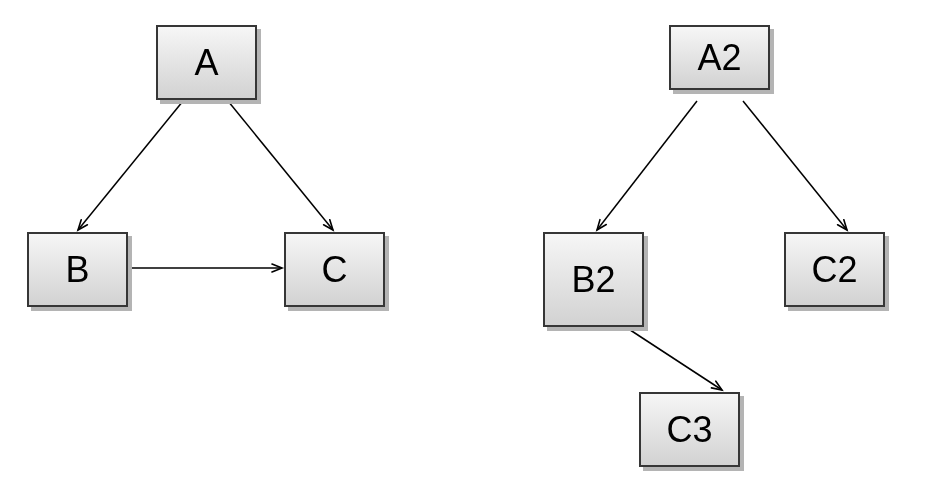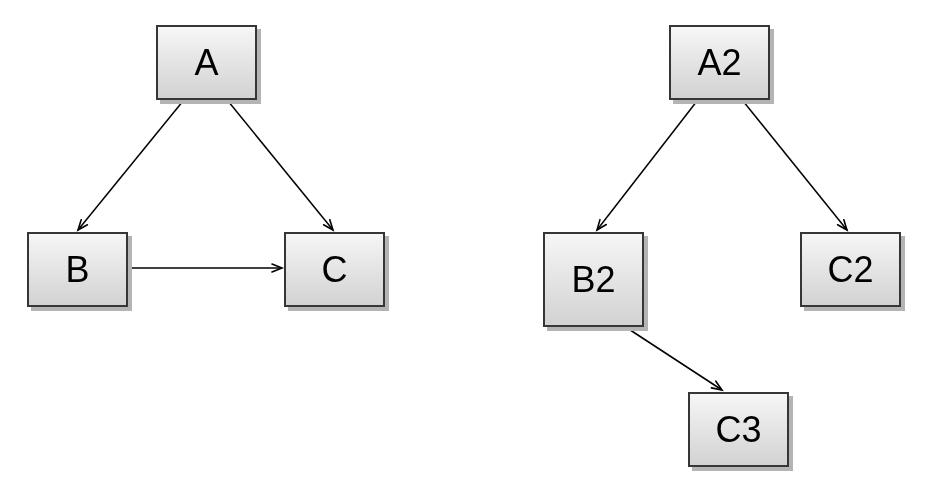--- a/index.html
+++ b/index.html
@@ -72,26 +72,26 @@
   <div id="nodes-layer">
       <div class="node" style="left: 156px; top: 25px; width: 101px; height: 75px;">
         <span class="node-label">A</span>
       </div>
       <div class="node" style="left: 27px; top: 232px; width: 101px; height: 75px;">
         <span class="node-label">B</span>
       </div>
       <div class="node" style="left: 284px; top: 232px; width: 101px; height: 75px;">
         <span class="node-label">C</span>
       </div>
-      <div class="node" style="left: 669px; top: 25px; width: 101px; height: 75px;">
+      <div class="node" style="left: 669px; top: 25px; width: 101px; height: 65px;">
         <span class="node-label">A2</span>
       </div>
       <div class="node" style="left: 543px; top: 232px; width: 101px; height: 95px;">
         <span class="node-label">B2</span>
       </div>
-      <div class="node" style="left: 800px; top: 232px; width: 101px; height: 75px; justify-content: center;">
+      <div class="node" style="left: 784px; top: 232px; width: 101px; height: 75px; justify-content: center;">
         <span class="node-label">C2</span>
       </div>
-      <div class="node" style="left: 688px; top: 392px; width: 101px; height: 75px;">
+      <div class="node" style="left: 639px; top: 392px; width: 101px; height: 75px;">
         <span class="node-label">C3</span>
       </div>
     </div>
 </div>
 
 </body></html>

